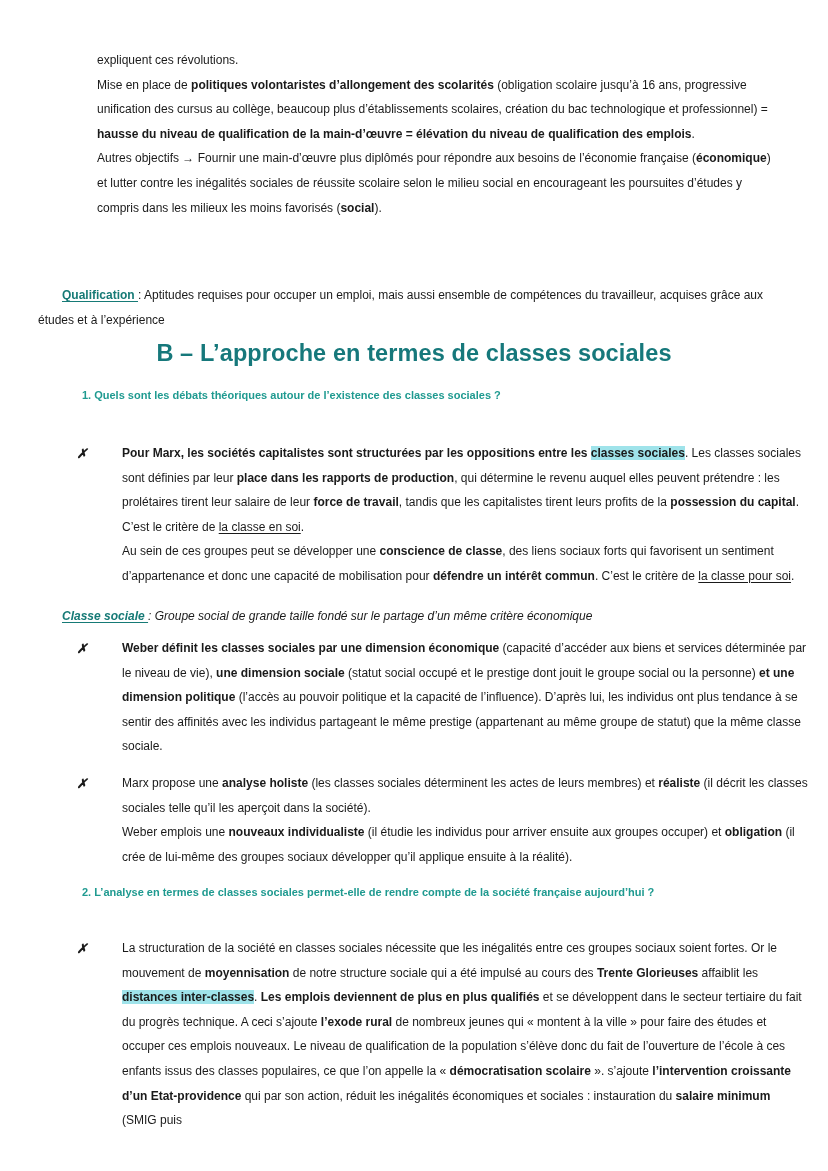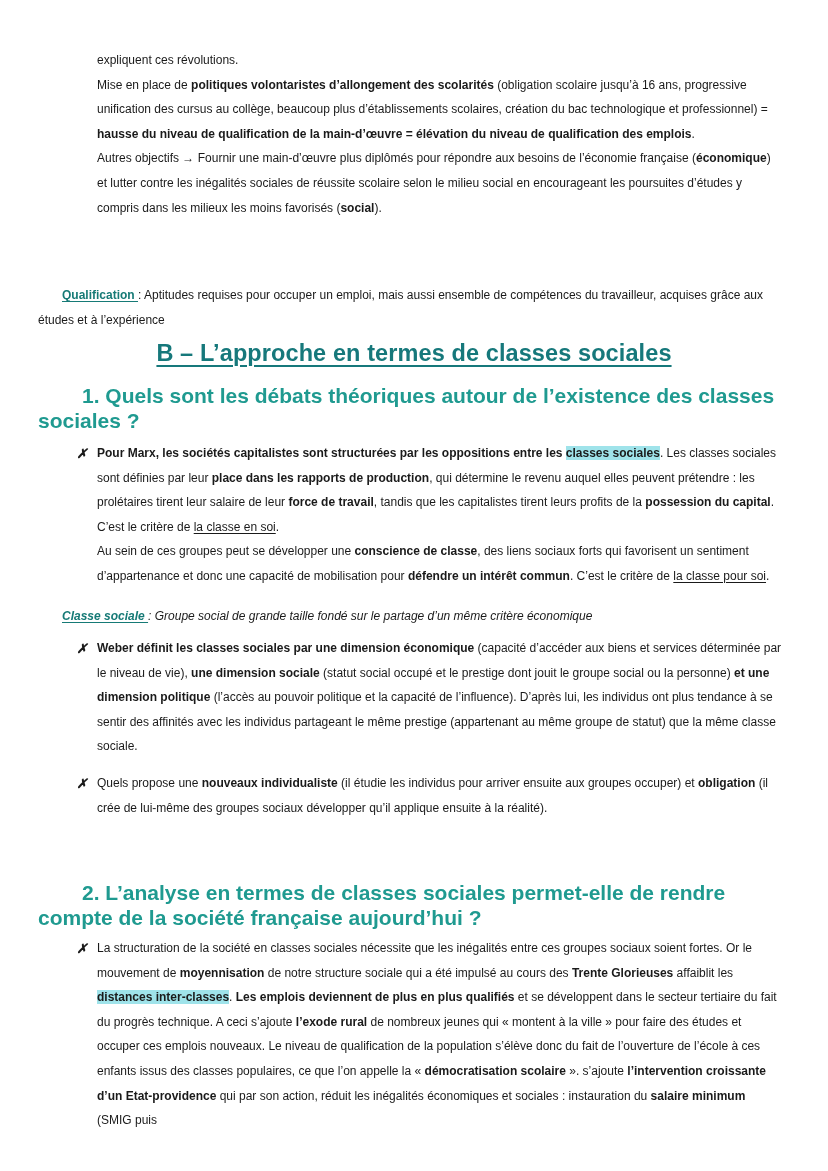--- a/index.html
+++ b/index.html
@@ -79,44 +79,43 @@
     font-family: "Liberation Serif", serif;
     font-style: italic;
     font-weight: bold;
     font-size: 13px;
     line-height: 24.6px;
     color: #1a1a1a;
     text-align: center;
     user-select: none;
   }
   .bullet-row .bullet-body {
-    margin-left: 59px;
+    margin-left: 84px;
     width: 686px;
   }
 
   
   .b  { font-weight: bold; }
   .u  { text-decoration: underline; text-underline-offset: 2px; }
   .hl { background-color: #9fe3ea; }
 
   h1.maj {
     font-size: 23.5px;
     line-height: 30px;
     font-weight: bold;
     color: #16787b;
     margin: 0;
     letter-spacing: 0.1px;
   }
   h1.maj .u-inner {
-    text-decoration: underline;
     text-decoration-thickness: 2px;
     text-underline-offset: 4px;
   }
   h2.sub {
-    font-size: 21px;
+    font-size: 11px;
     line-height: 25px;
     font-weight: bold;
     color: #1f9a90;
     margin: 0;
   }
   h2.sub .indent-first { padding-left: 44px; }
 
   .term {
     color: #167a76;
     font-weight: bold;
@@ -168,21 +167,22 @@
     <div class="bullet-row" style="top:636px;">
       <span class="bullet-mark">✗</span>
       <div class="bullet-body">
         <p class="para"><span class="b">Weber définit les classes sociales par une dimension économique</span><span> (capacité d’accéder aux biens et services déterminée par le niveau de vie), </span><span class="b">une dimension sociale</span><span> (statut social occupé et le prestige dont jouit le groupe social ou la personne) </span><span class="b">et une dimension politique</span><span> (l’accès au pouvoir politique et la capacité de l’influence). D’après lui, les individus ont plus tendance à se sentir des affinités avec les individus partageant le même prestige (appartenant au même groupe de statut) que la même classe sociale.</span></p>
       </div>
     </div>
 
     <div class="bullet-row" style="top:771px;">
       <span class="bullet-mark">✗</span>
       <div class="bullet-body">
-        <p class="para"><span>Quels propose une </span><span class="b">nouveaux individualiste</span><span> (il étudie les individus pour arriver ensuite aux groupes occuper) et </span><span class="b">obligation</span><span> (il crée de lui-même des groupes sociaux développer qu’il applique ensuite à la réalité).</span></p>
+        <p class="para"><span>Marx propose une </span><span class="b">analyse holiste</span><span> (les classes sociales déterminent les actes de leurs membres) et </span><span class="b">réaliste</span><span> (il décrit les classes sociales telle qu’il les aperçoit dans la société).</span></p>
+        <p class="para"><span>Weber emplois une </span><span class="b">nouveaux individualiste</span><span> (il étudie les individus pour arriver ensuite aux groupes occuper) et </span><span class="b">obligation</span><span> (il crée de lui-même des groupes sociaux développer qu’il applique ensuite à la réalité).</span></p>
       </div>
     </div>
 
     <div class="block-subheading" style="top:880px;">
       <h2 class="sub"><span class="indent-first">2. L’analyse en termes de classes sociales permet-elle de rendre compte </span><span>de la société française aujourd’hui ?</span></h2>
     </div>
 
     <div class="bullet-row" style="top:936px;">
       <span class="bullet-mark">✗</span>
       <div class="bullet-body">

